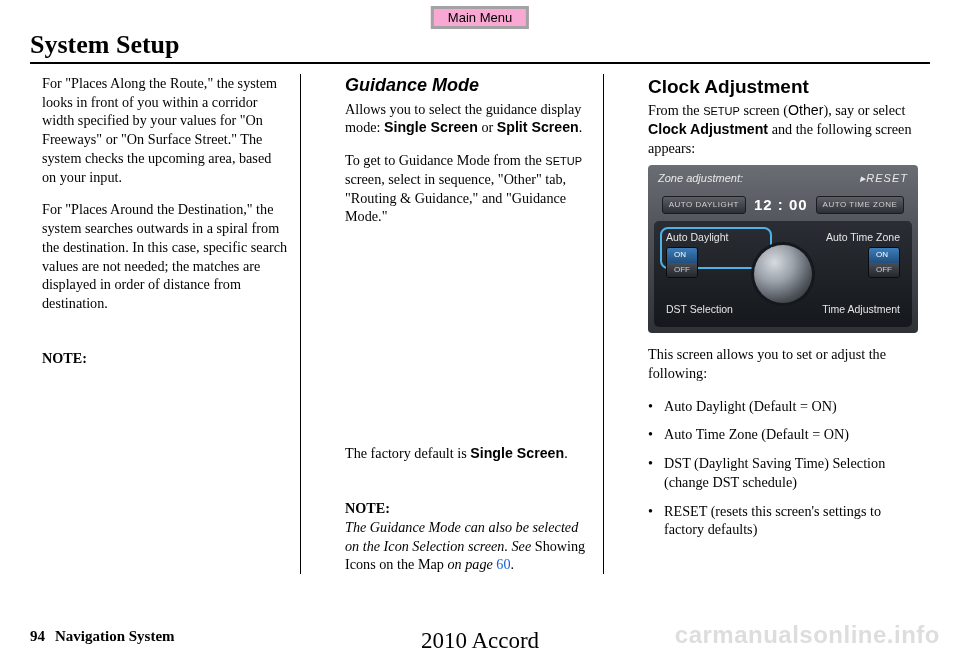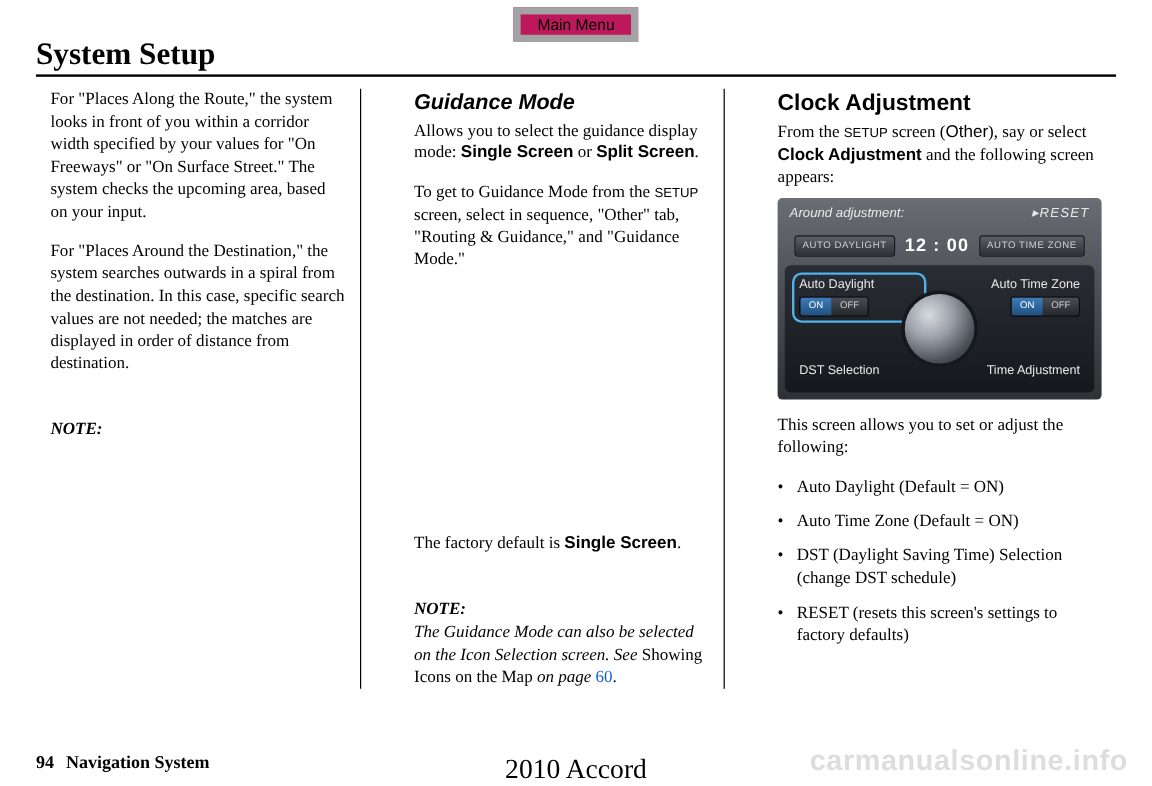--- a/index.html
+++ b/index.html
@@ -1,32 +1,32 @@
 <!DOCTYPE html>
 <html><head>
 <meta charset="utf-8">
 <style>
   * { box-sizing: border-box; margin: 0; padding: 0; }
   html, body { width: 960px; height: 655px; background: #fff; font-family: "Times New Roman", Times, serif; color: #000; }
   .page { position: relative; width: 960px; height: 655px; padding: 8px 30px 12px 30px; }
 
   .main-menu-btn { position: absolute; top: 6px; left: 50%; transform: translateX(-50%);
-    border: 6px solid #a3a3a3; padding: 1px 14px; font-family: Arial, Helvetica, sans-serif;
-    font-size: 13px; background: #be185d; cursor: pointer; }
+    border: 3px solid #a3a3a3; padding: 1px 14px; font-family: Arial, Helvetica, sans-serif;
+    font-size: 13px; background: #f9a8d4; cursor: pointer; }
 
   .title { font-size: 26px; font-weight: bold; margin-top: 22px; }
   .hr { border: none; border-top: 2px solid #000; margin-top: 2px; margin-bottom: 10px; }
 
   .cols { display: flex; height: 500px; }
   .col { flex: 1 1 0; padding: 0 12px; font-size: 14.2px; line-height: 1.32; }
   .col + .col { border-left: 1.5px solid #000; padding-left: 44px; }
 
   .p { margin-bottom: 14px; }
   .ital { font-style: italic; }
-  .bold-ital { font-style: italic; font-weight: bold; margin-top: 36px; }
+  .bold-ital { font-weight: bold; margin-top: 36px; }
   .ui-bold { font-family: Arial, Helvetica, sans-serif; font-weight: bold; }
   .ui-reg { font-family: Arial, Helvetica, sans-serif; }
   .setup-word { font-family: Arial, Helvetica, sans-serif; font-size: 11px; }
   .link { color: #1660d0; }
 
   .h2 { font-family: Arial, Helvetica, sans-serif; font-weight: bold; font-size: 18px; font-style: italic; margin-bottom: 2px; }
   .h2-clock { font-family: Arial, Helvetica, sans-serif; font-weight: bold; font-size: 19px; margin-bottom: 2px; }
 
   ul.bullets { list-style: none; margin-top: 4px; }
   ul.bullets li { position: relative; padding-left: 16px; margin-bottom: 10px; }
@@ -44,21 +44,21 @@
     font-size: 8px; padding: 3px 6px; letter-spacing: 0.5px; color:#cfcfcf; }
   .scr-time { font-size: 15px; letter-spacing: 1px; color: #fff; font-weight: bold; }
   .dial-panel { position: absolute; left: 6px; right: 6px; top: 56px; bottom: 6px;
     background: linear-gradient(180deg,#2a2d33,#15181c); border-radius: 5px; padding: 14px 10px 10px 10px; }
   .quad { position: absolute; display: flex; flex-direction: column; gap: 2px; align-items: center; }
   .quad.tl { top: 10px; left: 12px; align-items: flex-start; }
   .quad.tr { top: 10px; right: 12px; align-items: flex-end; }
   .quad.bl { bottom: 10px; left: 12px; }
   .quad.br { bottom: 10px; right: 12px; text-align: right; }
   .quad .lbl { font-size: 10.5px; color: #e6e6e6; }
-  .toggle { display: inline-flex; border: 1px solid #0a0c10; border-radius: 3px; overflow: hidden; }
+  .toggle { display: inline-flex; border: 1px solid #0a0c10; border-radius: 3px; overflow: hidden; flex-direction: column; }
   .toggle span { font-size: 8px; padding: 2px 7px; background: linear-gradient(180deg,#4a4e55,#24272c); color:#cfcfcf; }
   .toggle span.on { background: linear-gradient(180deg,#3d7dbb,#1f4f7e); color:#fff; }
   .highlight-tl { position:absolute; top:6px; left:6px; width:112px; height:42px; border:2px solid #4fb2e8; border-radius:8px; pointer-events:none; }
   .dial { position: absolute; left: 50%; top: 50%; transform: translate(-50%,-50%);
     width: 58px; height: 58px; border-radius: 50%;
     background: radial-gradient(circle at 35% 30%, #d7dbe0 0%, #9ba1a9 35%, #4c5158 70%, #1d2025 100%);
     box-shadow: 0 0 0 3px #15181c; }
 
   .footer { position: absolute; bottom: 10px; left: 30px; right: 30px; display: flex; align-items: baseline; margin-top: 20px; }
   .footer .pg { font-weight: bold; font-size: 15px; margin-right: 10px; }
@@ -108,21 +108,21 @@
     </div>
 
     <div class="col">
       <div class="h2-clock">Clock Adjustment</div>
       <p>
         <span>From the </span><span class="setup-word">SETUP</span><span> screen (</span><span class="ui-reg">Other</span><span>), say or select </span><span class="ui-bold">Clock Adjustment</span><span> and the following screen appears:</span>
       </p>
 
       <div class="screenshot">
         <div class="scr-top">
-          <span>Around adjustment:</span>
+          <span>Zone adjustment:</span>
           <span class="reset">▸RESET</span>
         </div>
         <div class="scr-mid">
           <span class="scr-badge">AUTO DAYLIGHT</span>
           <span class="scr-time">12 : 00</span>
           <span class="scr-badge">AUTO TIME ZONE</span>
         </div>
         <div class="dial-panel">
           <div class="highlight-tl"></div>
           <div class="quad tl">

